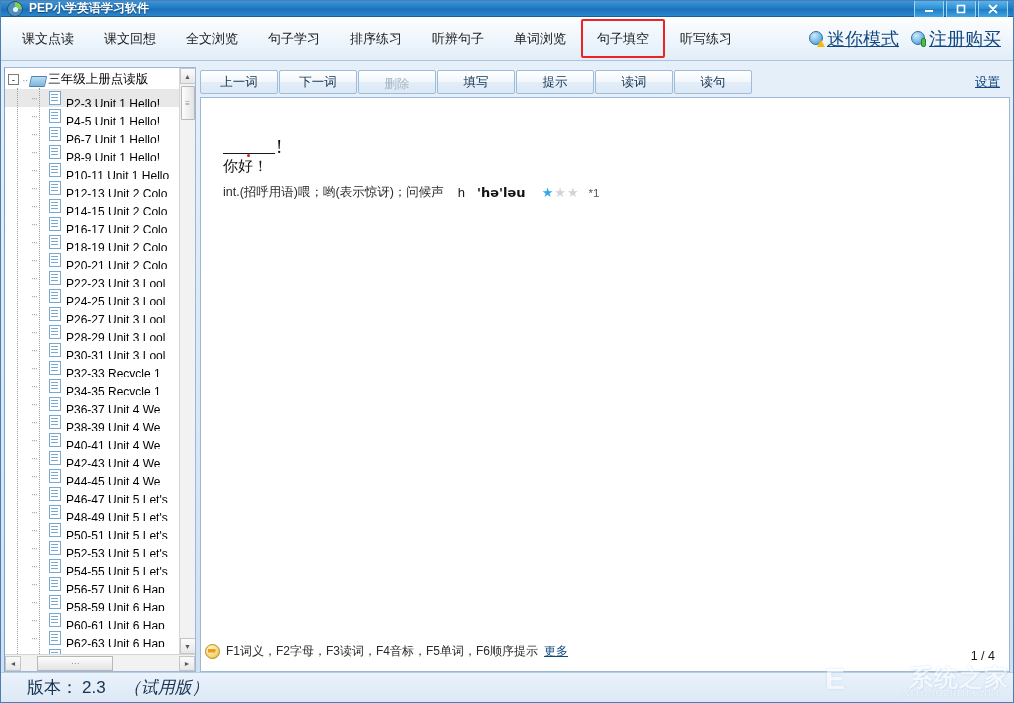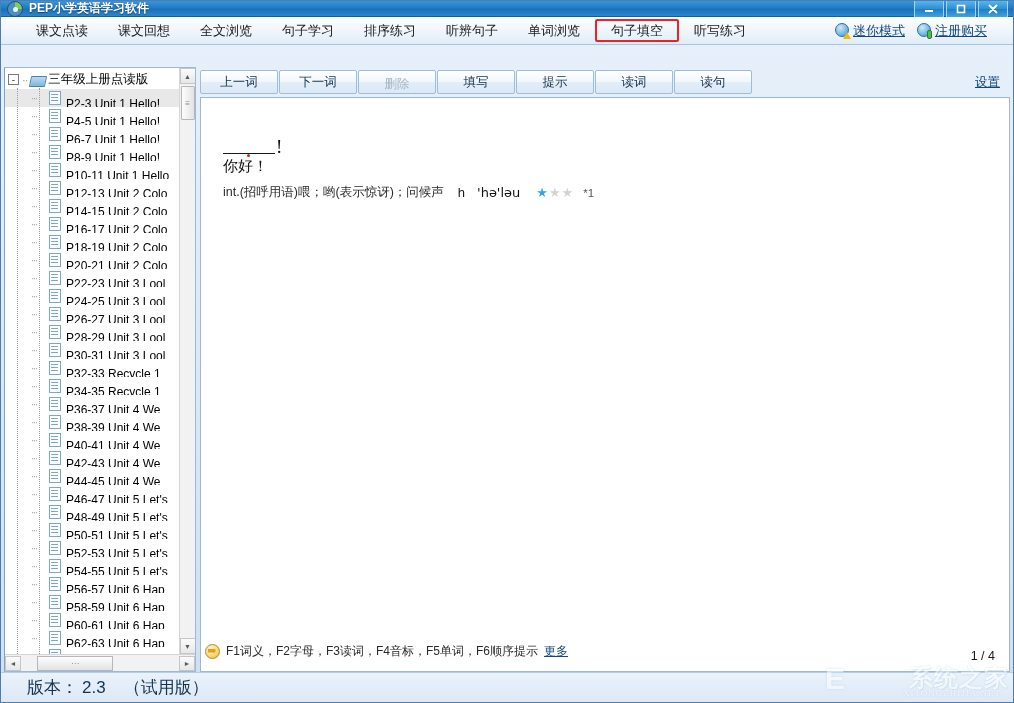--- a/index.html
+++ b/index.html
@@ -52,25 +52,25 @@
     border: 1px solid #9fd4f2;
     border-radius: 2px;
     display: flex; align-items: center; justify-content: center;
     color: #fff; font-size: 11px; line-height: 1;
     cursor: pointer;
   }
   .win-btn svg { display:block; }
 
   
   .navbar {
-    height: 28px;
+    height: 44px;
     background: linear-gradient(180deg,#fdfefe 0%, #eef5fc 55%, #e2edf8 100%);
     border-bottom: 1px solid #a7c6e2;
     display: flex; align-items: stretch;
-    padding: 0 20px;
+    padding: 0 6px;
     position: relative;
   }
   .nav-items { display: flex; align-items: stretch; }
   .nav-item {
     padding: 0 14px;
     display: flex; align-items: center;
     font-size: 13px; color: #1b1b1b;
     cursor: pointer; white-space: nowrap;
     border: 1px solid transparent;
   }
@@ -80,21 +80,21 @@
     margin: 2px 0;
     border-radius: 2px;
   }
   .nav-right {
     margin-left: auto;
     display: flex; align-items: center; gap: 12px;
     padding-right: 6px;
   }
   .nav-link {
     display: flex; align-items: center; gap: 3px;
-    font-size: 13px; color: #13477e;
+    font-size: 18px; color: #13477e;
     text-decoration: underline; cursor: pointer; white-space: nowrap;
   }
   .lnk-icon { width: 15px; height: 15px; position: relative; flex: 0 0 auto; }
   .lnk-icon .globe {
     position: absolute; left:0; top:0; width:14px; height:14px; border-radius:50%;
     background: radial-gradient(circle at 35% 30%, #cfe9fa 0%, #79bbe6 55%, #3b8ec9 100%);
     border: 1px solid #2d6f9f;
   }
   .lnk-icon .badge-arrow {
     position:absolute; right:-1px; bottom:-1px; width:0;height:0;
@@ -272,21 +272,21 @@
     font-family: "DejaVu Sans", sans-serif;
   }
   .def-row {
     display: flex; align-items: center; gap: 0px;
     margin-top: 8px; font-size: 12.5px; color: #2b2b2b;
     flex-wrap: nowrap;
   }
   .def-text { white-space: nowrap; }
   .phon-letter { margin-left: 14px; font-size: 13px; color: #1a1a1a; }
   .phon {
-    margin-left: 12px; font-size: 13px; color: #111; font-weight: normal;
+    margin-left: 12px; font-size: 13px; color: #111; font-weight: bold;
     font-family: "DejaVu Sans", sans-serif;
   }
   .stars { margin-left: 16px; display: flex; gap: 1px; }
   .star { font-size: 13px; line-height: 1; color: #d3d3d3; }
   .star.on { color: #31a7e8; }
   .count { margin-left: 10px; font-size: 11.5px; color: #555; }
 
   .page-num {
     position: absolute; right: 14px; bottom: 8px;
     font-size: 12.5px; color: #1a1a1a;
@@ -314,21 +314,21 @@
   
   .statusbar {
     position: absolute; left: 0; right: 0; bottom: 0; height: 30px;
     background: linear-gradient(180deg,#eaf2fb 0%, #dde9f6 100%);
     border-top: 1px solid #b6cee4;
     display: flex; align-items: center;
     padding-left: 26px;
     font-size: 17px; color: #15334f;
   }
   .ver-label { margin-right: 4px; }
-  .ver-trial { margin-left: 18px; }
+  .ver-trial { margin-left: 18px; font-style: italic; }
 
   
   .watermark {
     position: absolute; right: 4px; bottom: 0px;
     width: 190px; height: 48px;
     pointer-events: none;
     opacity: .55;
     display: flex; align-items: center; justify-content: flex-end;
   }
   .wm-text {

